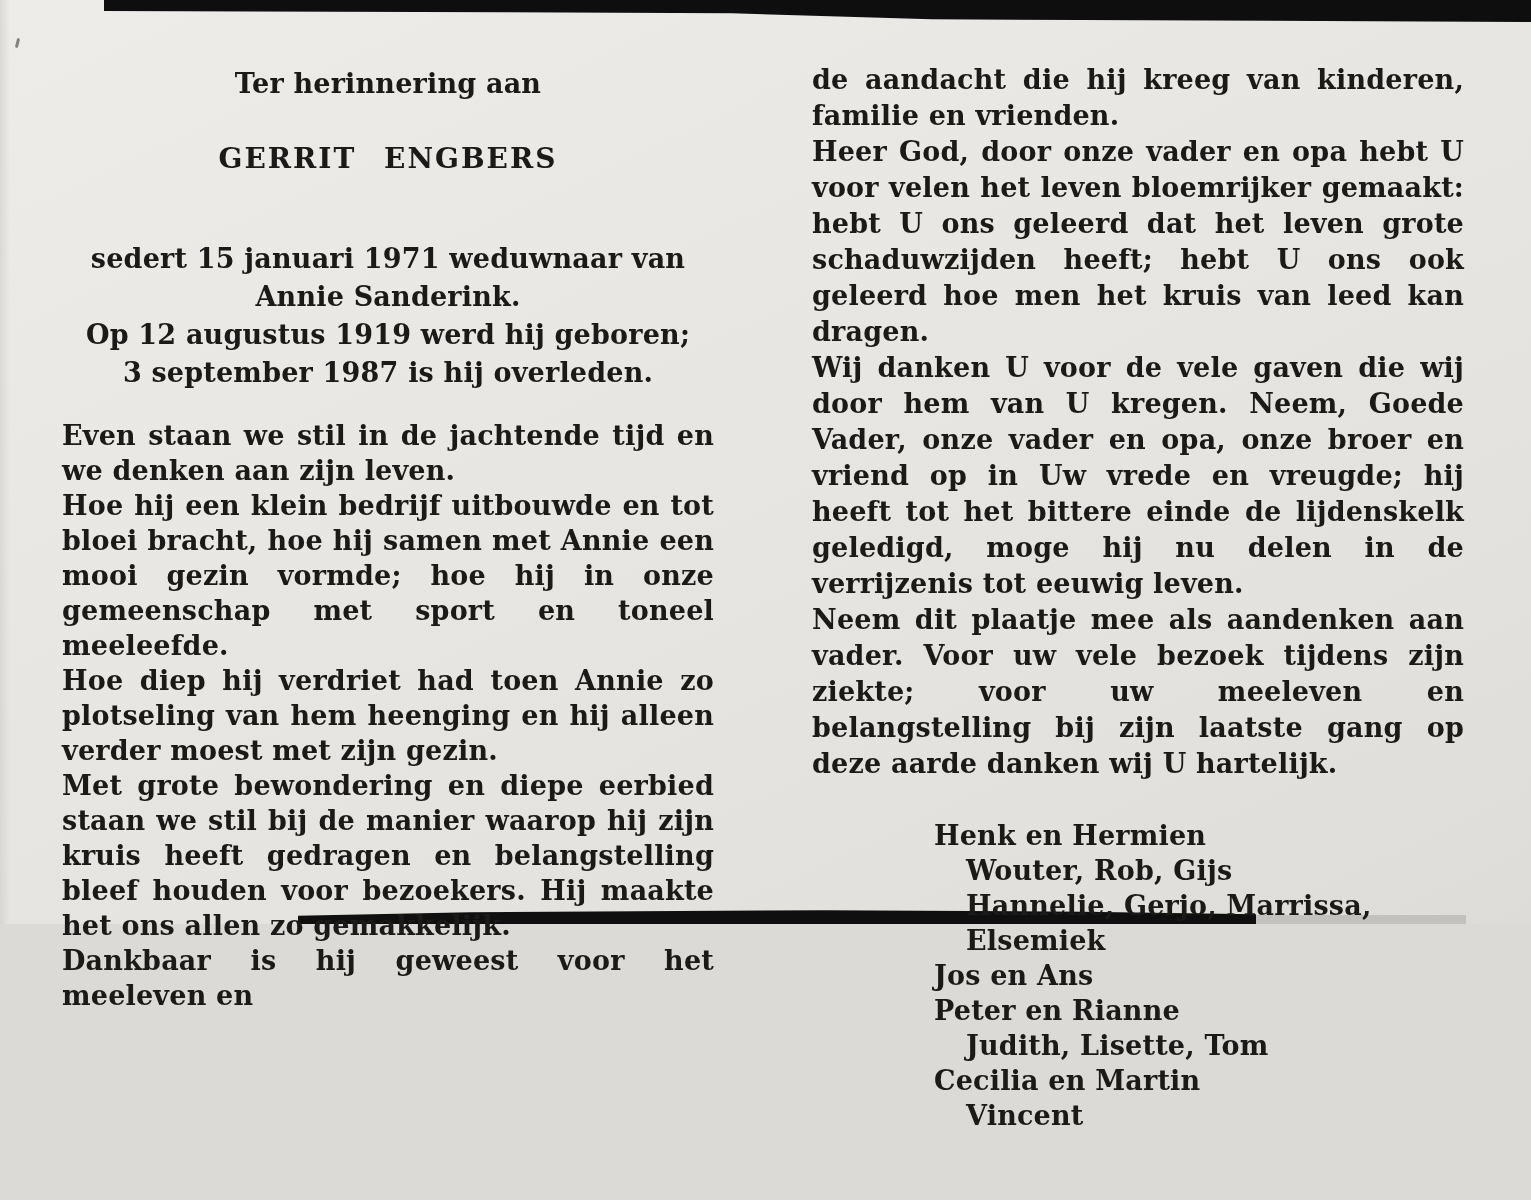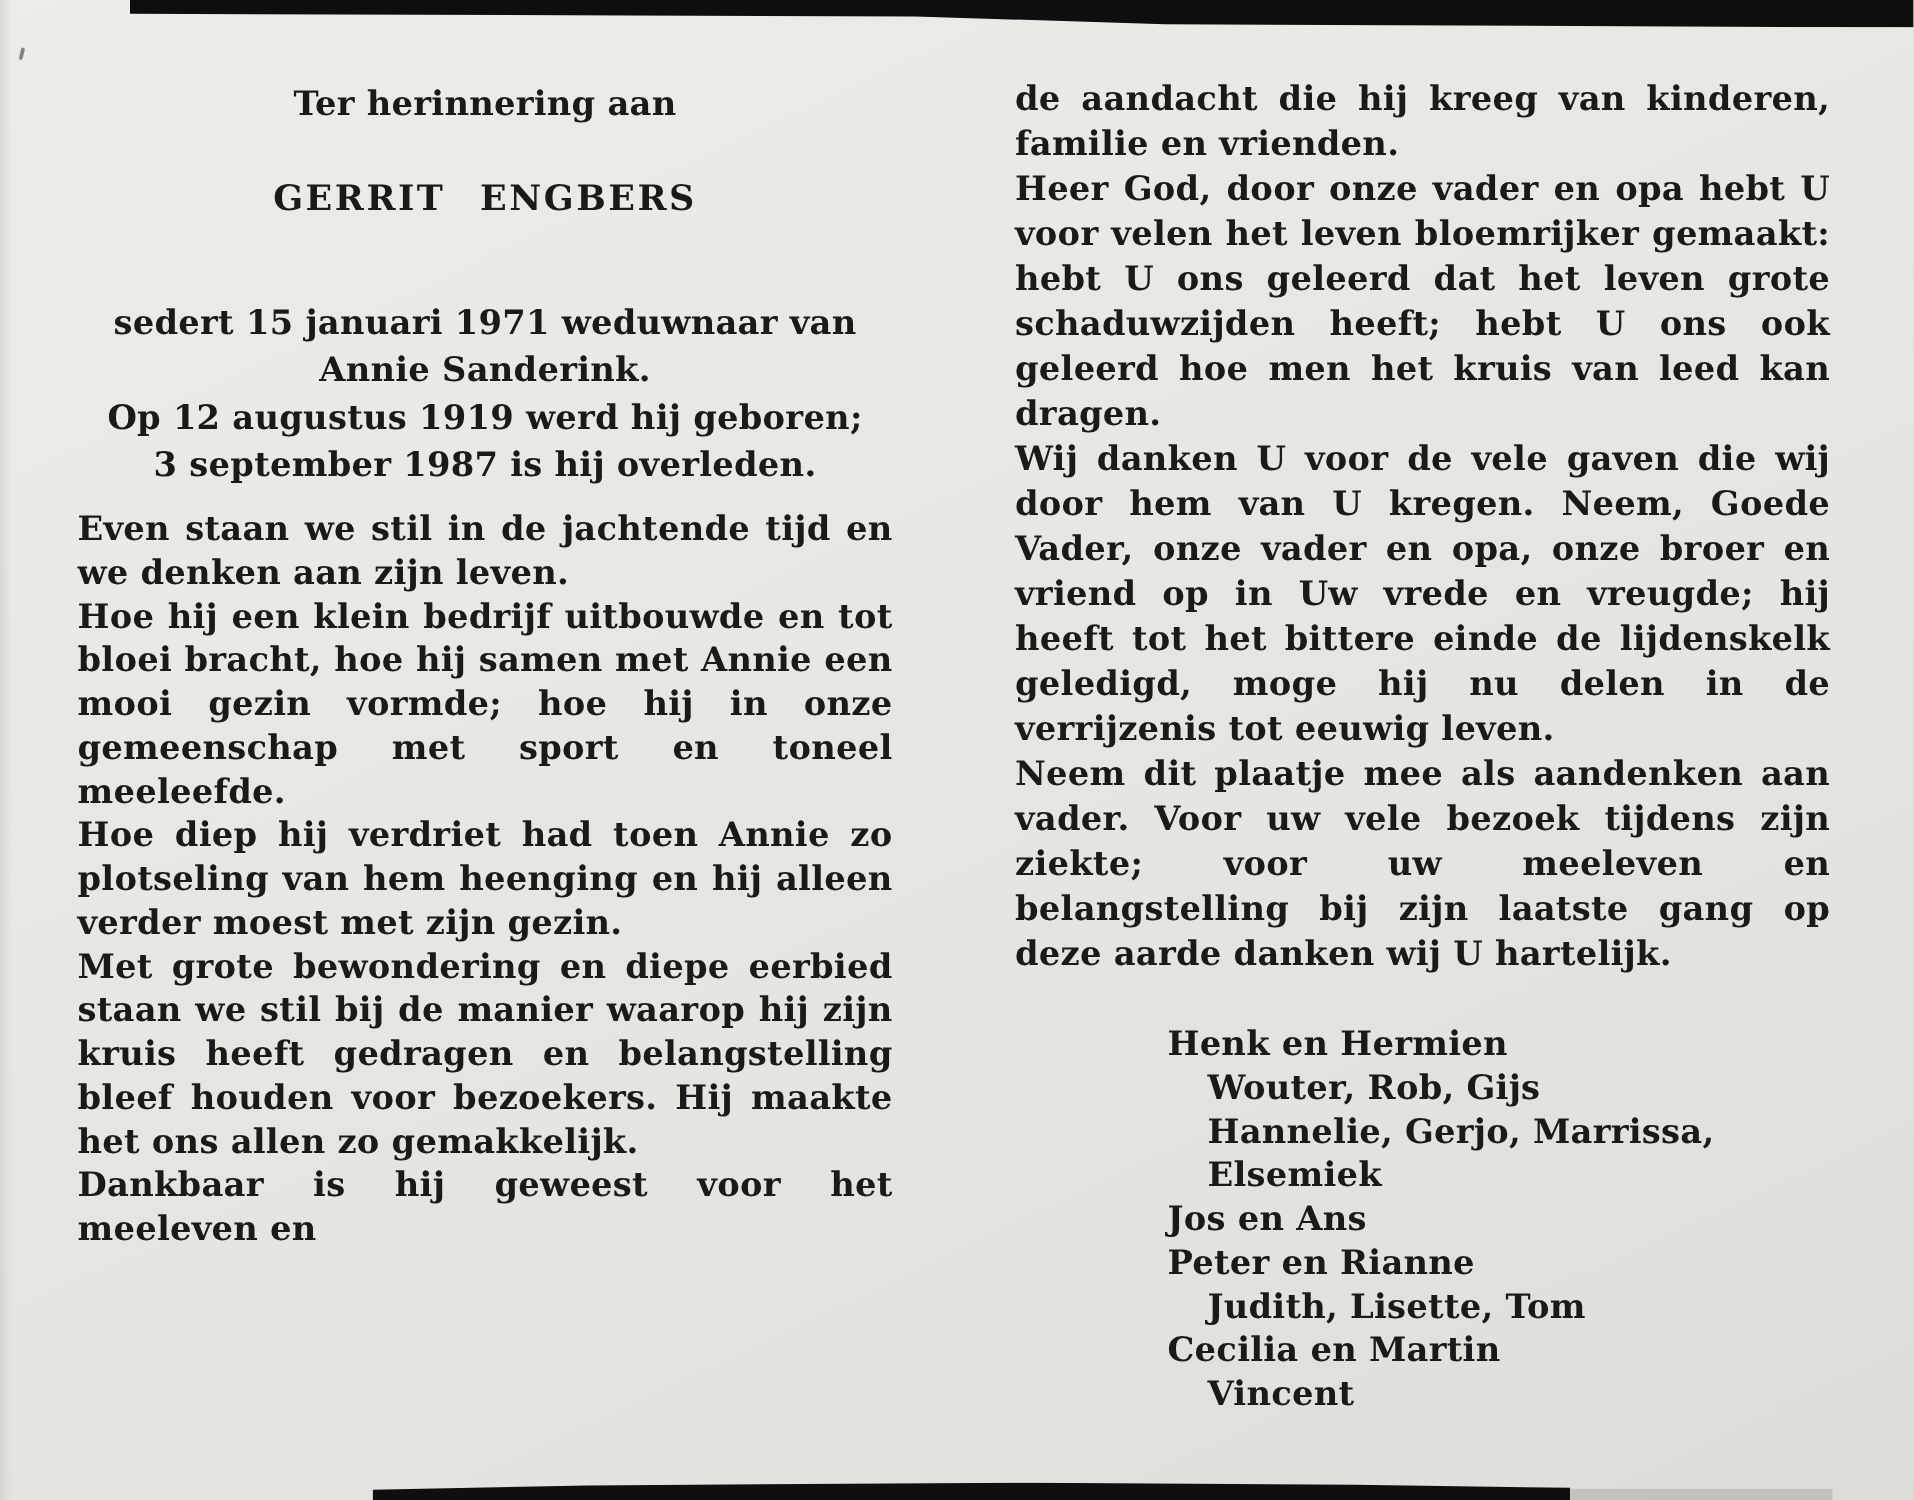--- a/index.html
+++ b/index.html
@@ -8,21 +8,21 @@
   }
   body {
     width: 1531px;
     height: 1200px;
     overflow: hidden;
     background: #dcdad6;
   }
   .scan {
     position: relative;
     width: 1531px;
-    height: 1200px;
+    height: 924px;
     background: linear-gradient(155deg, #edece8 0%, #e9e7e3 40%, #e3e1dd 80%, #dedcd8 100%);
     font-family: "DejaVu Serif", "Liberation Serif", serif;
     font-weight: 700;
     color: #1b1a18;
   }
   
   .strip-top {
     position: absolute;
     top: 0; left: 104px; right: 0;
     height: 22px;
@@ -74,21 +74,21 @@
   .center { text-align: center; }
 
   .dedication { margin-bottom: 40px; }
   .deceased-name {
     font-size: 28px;
     letter-spacing: 2px;
     word-spacing: 16px;
     margin-bottom: 64px;
   }
   .intro { line-height: 38px; }
-  .intro-block { margin-bottom: 14px; }
+  .intro-block { margin-bottom: 26px; }
 
   .thanks { }
 
   .names {
     margin-top: 36px;
     padding-left: 122px;
     line-height: 35px;
   }
   .name-row { text-align: left; }
   .name-row.indent { padding-left: 32px; }

